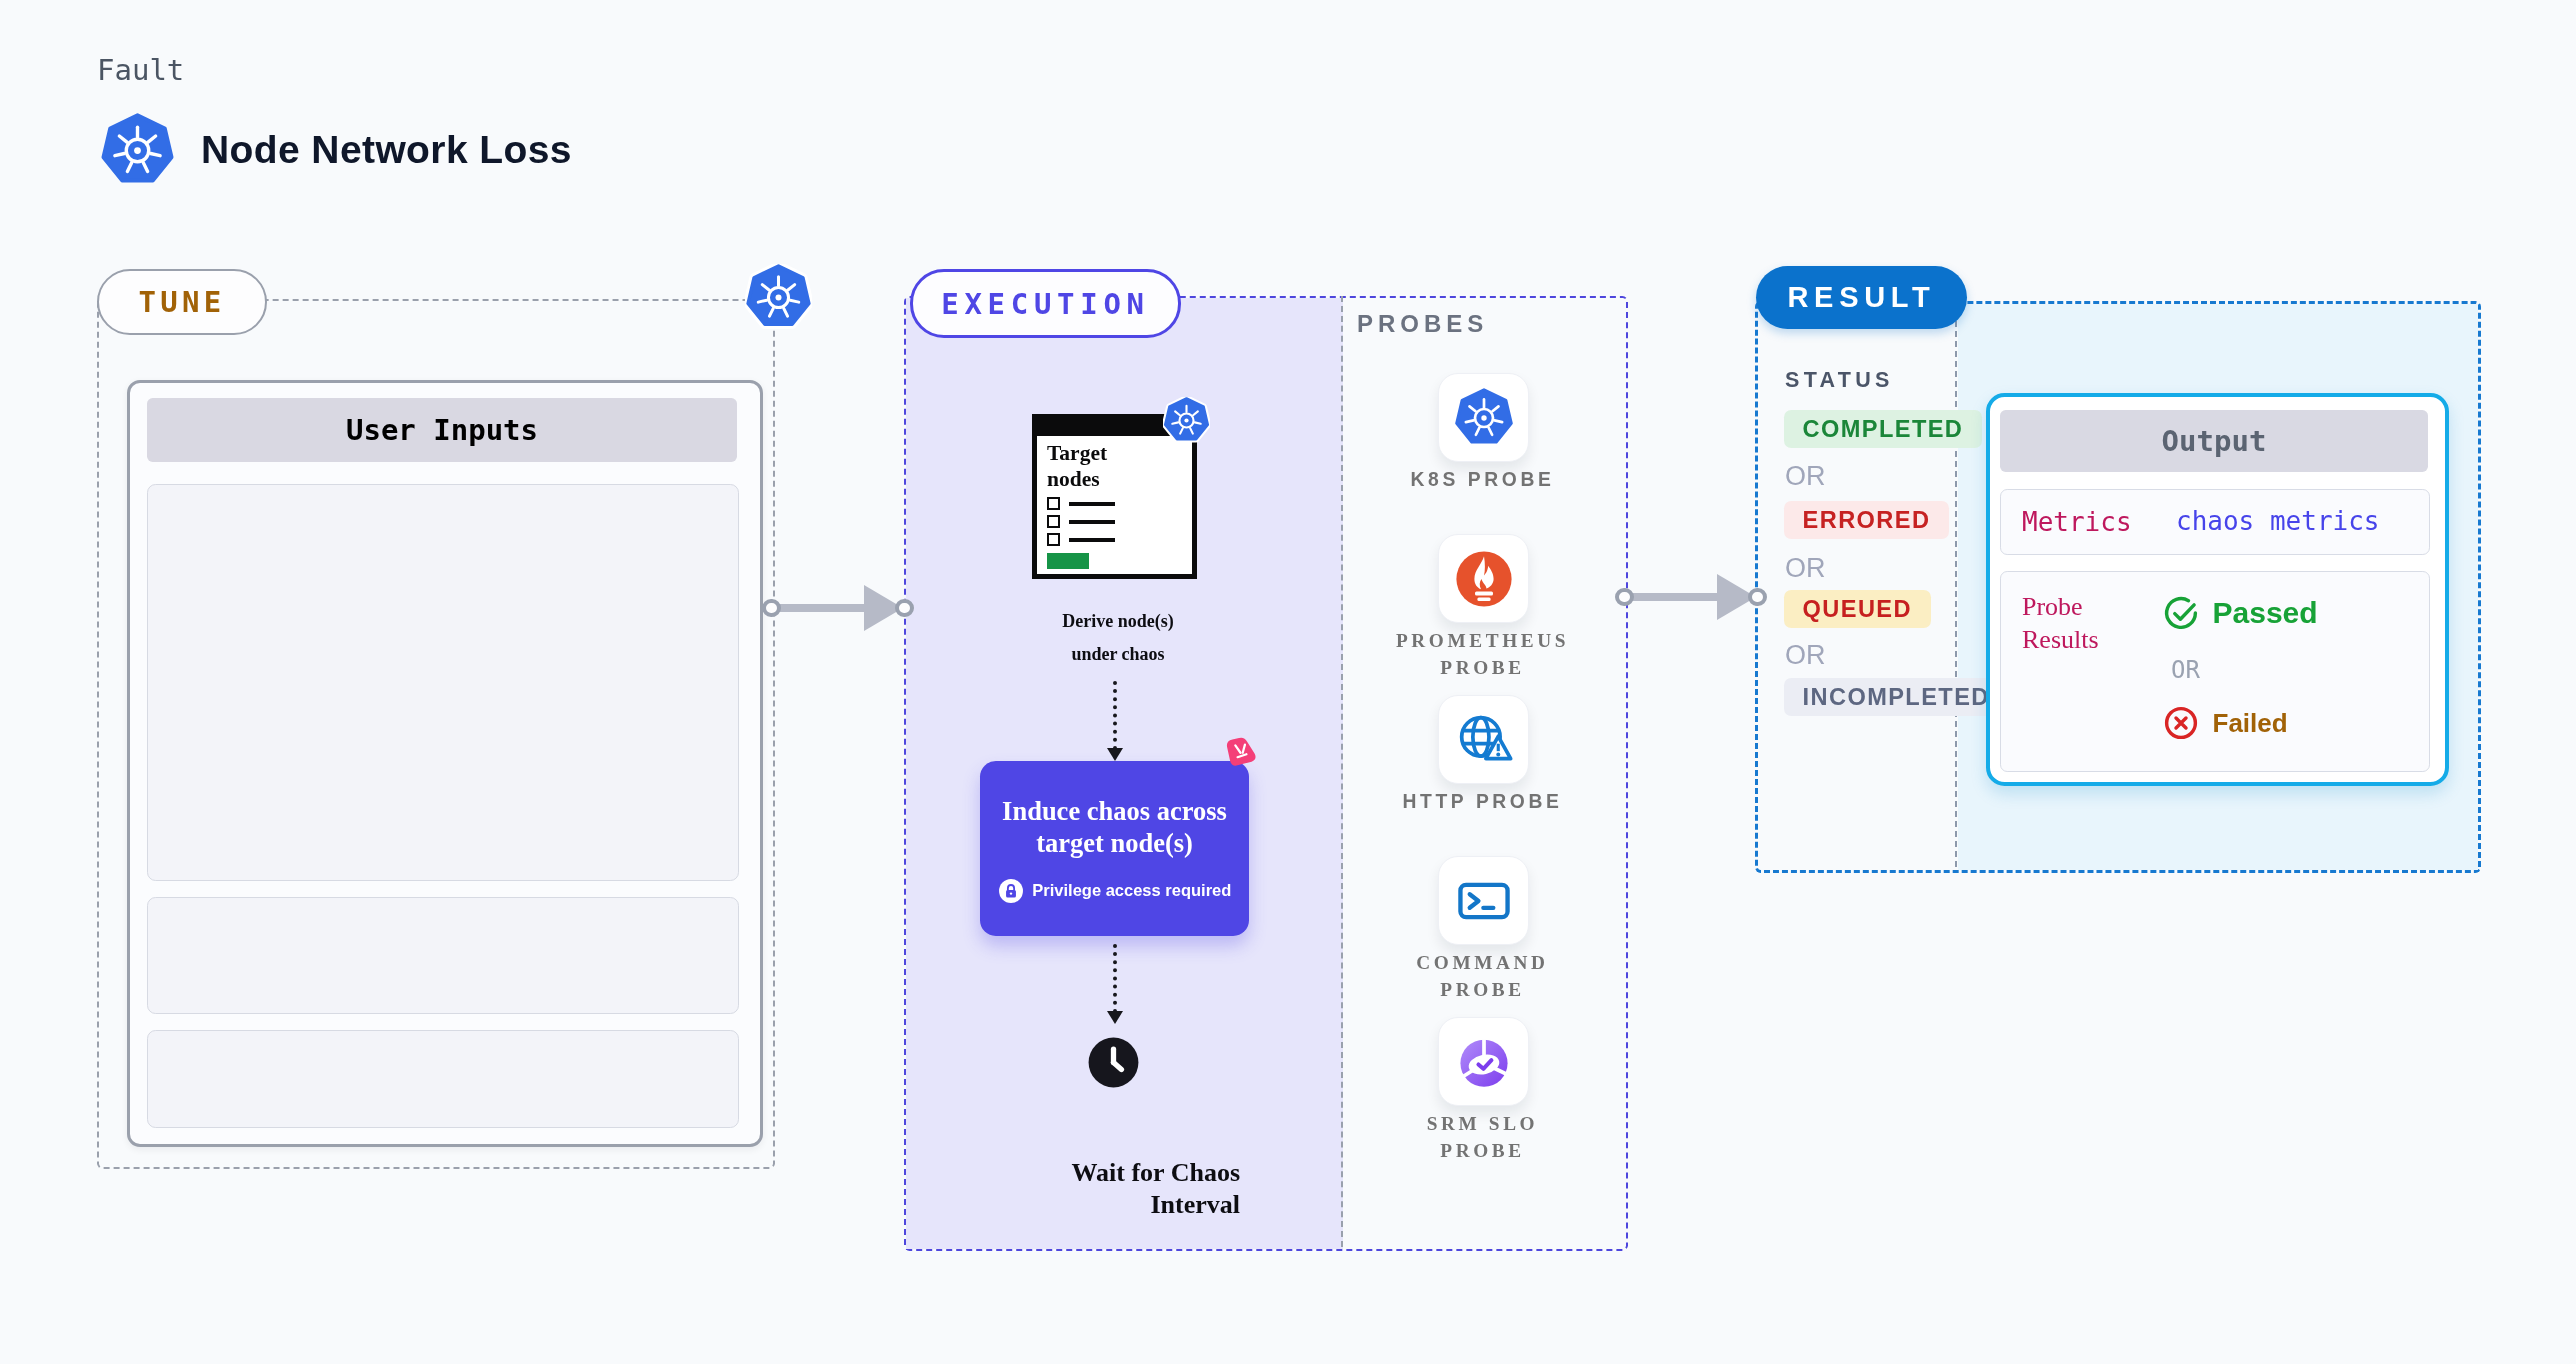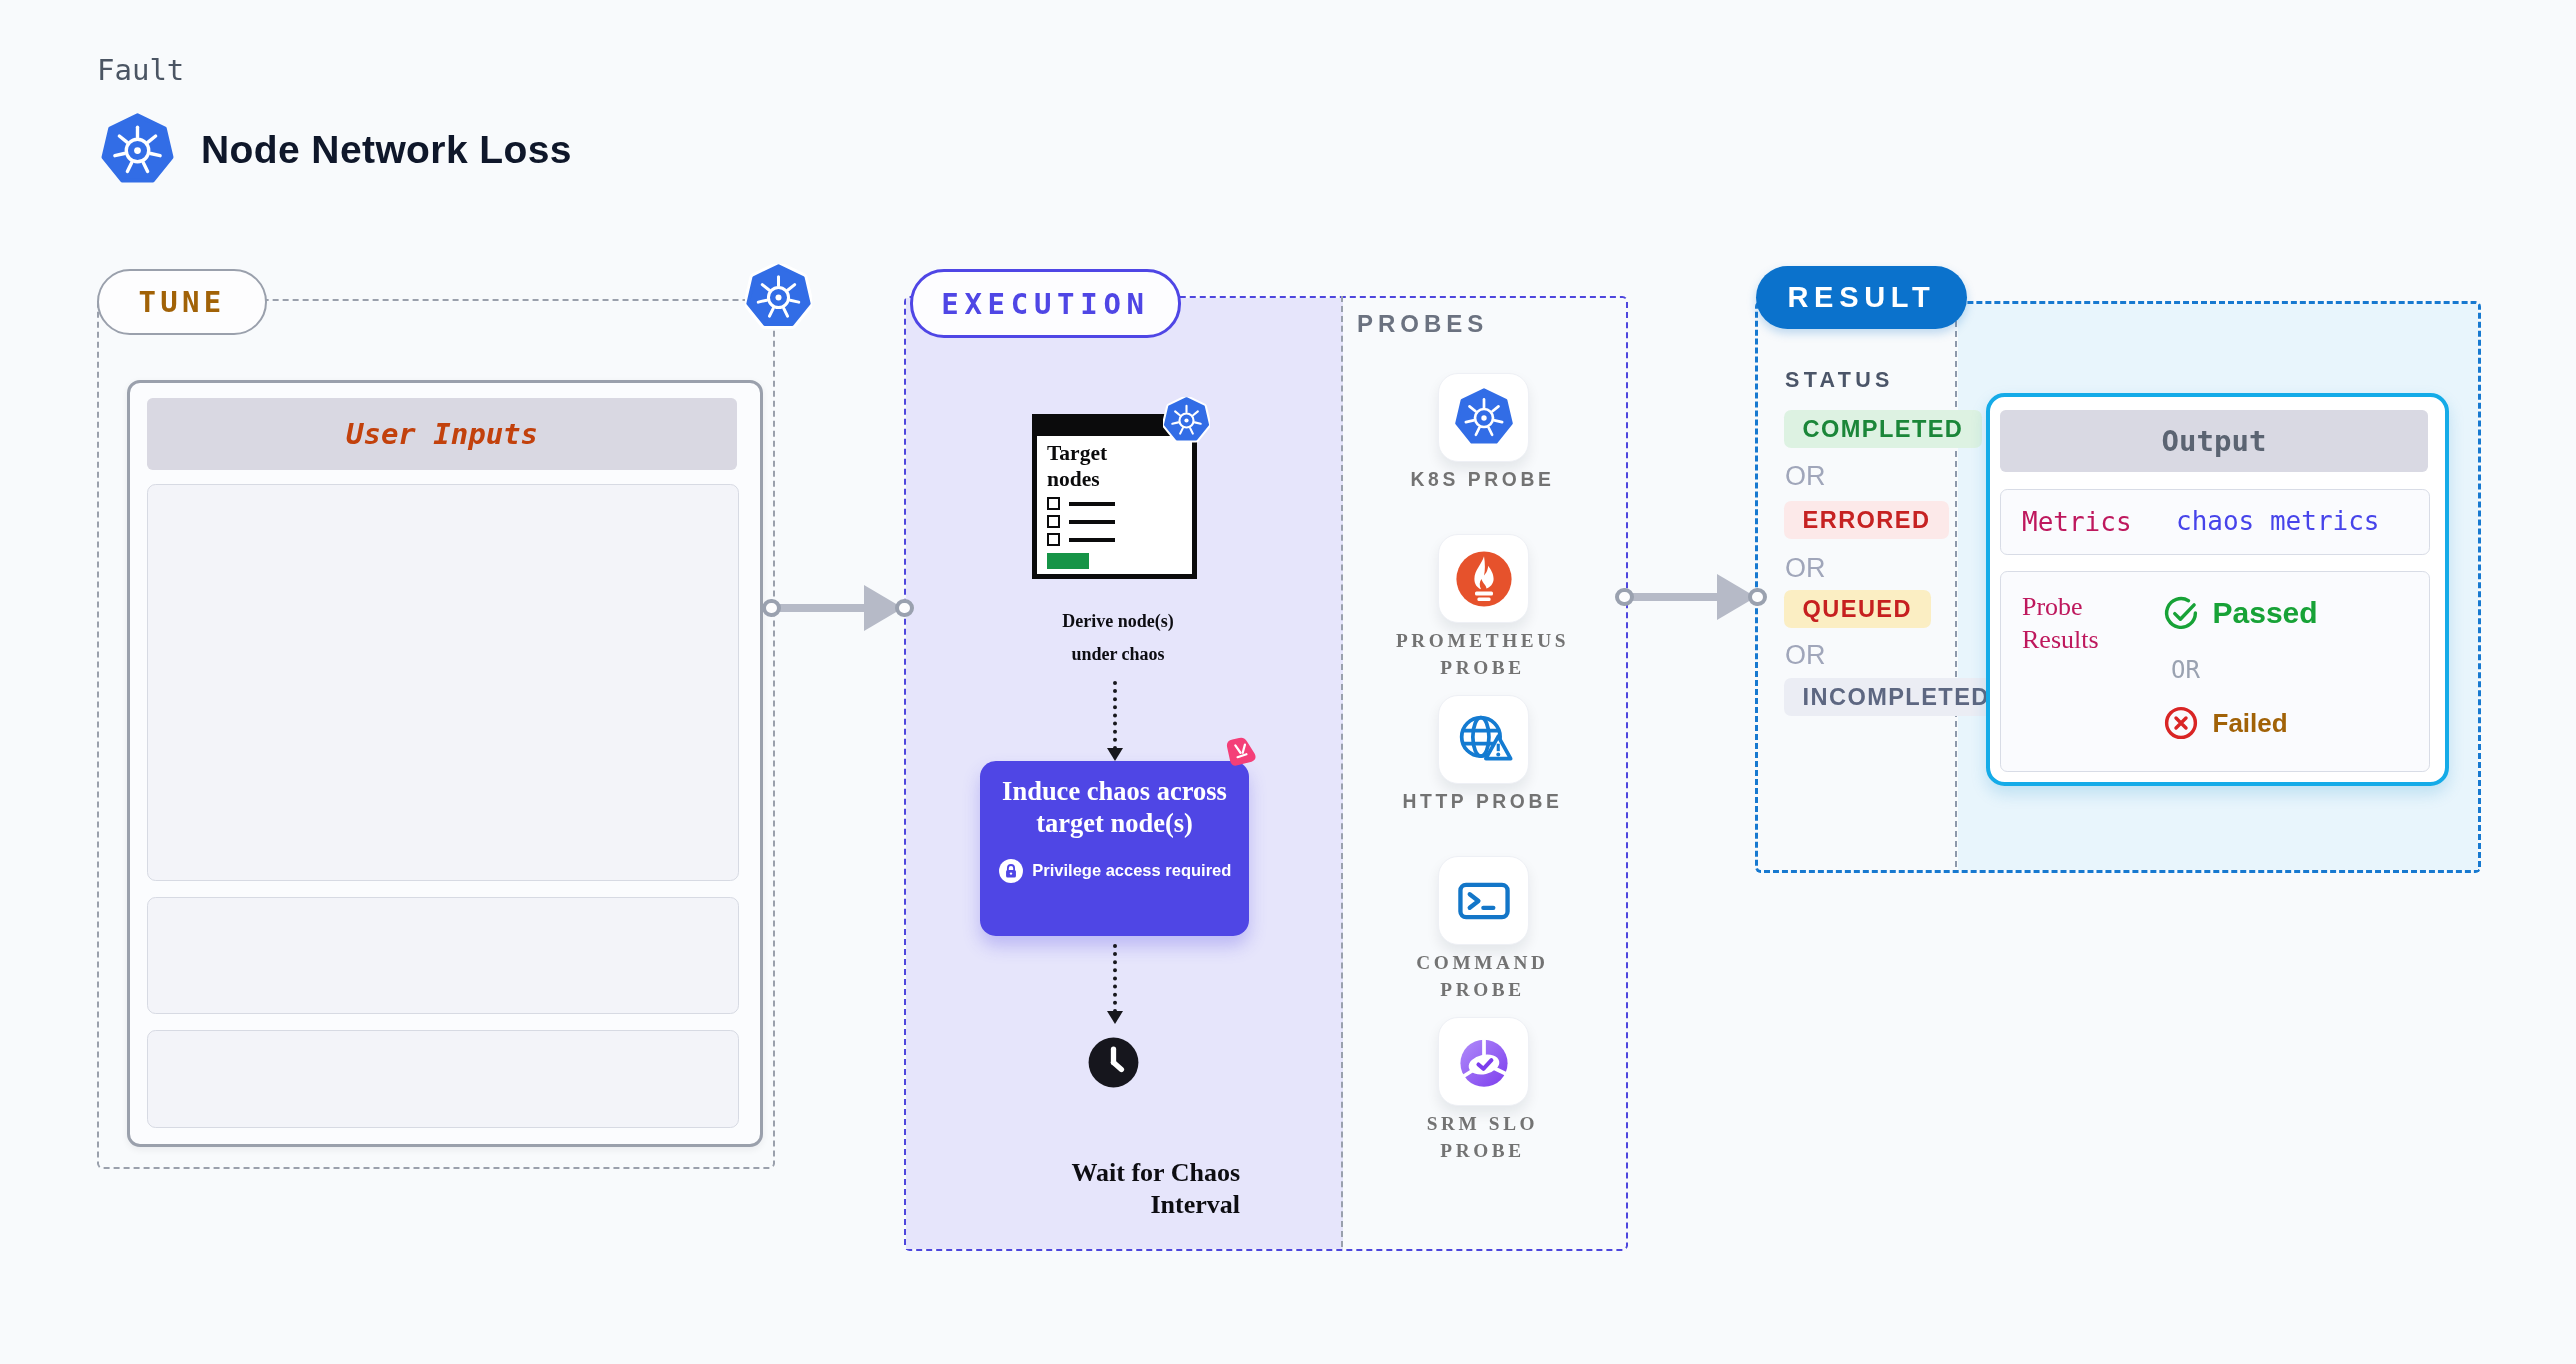--- a/index.html
+++ b/index.html
@@ -27,22 +27,22 @@
   .box-exec{left:904px;top:296px;width:720px;height:951px;border:2.9px dashed #4e46dd;border-radius:5.7px;}
   .exec-fill{left:0;top:0;bottom:0;width:437px;background:#e6e5fb;}
   .exec-divider{left:1341px;top:296px;height:951px;width:0;border-left:2.1px dashed #99a0ad;z-index:2;}
   .box-result{left:1755px;top:301px;width:720px;height:566px;border:3.6px dashed #1779d0;border-radius:5.7px;}
   .result-fill{left:200px;top:0;bottom:0;width:520px;background:#e8f5fc;}
   .result-divider{left:1955px;top:301px;height:566px;width:0;border-left:2.1px dashed #8d99ab;z-index:2;}
 
   
   .ui-card{left:127px;top:380px;width:630px;height:761px;background:#fbfcfe;border:3.6px solid #9aa0ac;
            border-radius:13px;box-shadow:0 2.9px 7.2px rgba(15,23,42,.06);z-index:3;}
-  .ui-header{left:147px;top:398px;width:590px;height:72px;background:#d9d8e2;border-radius:5.7px;z-index:4;
-             display:flex;align-items:center;justify-content:center;font-size:29px;font-weight:bold;color:#c2410c;font-style:italic;}
+  .ui-header{left:147px;top:398px;width:590px;height:64px;background:#d9d8e2;border-radius:5.7px;z-index:4;
+             display:flex;align-items:center;justify-content:center;font-size:29px;font-weight:bold;color:#000000;}
   .row-card{background:#f3f4f9;border:1.4px solid #d7dae3;border-radius:8.6px;z-index:4;}
   .row-chaos{left:147px;top:484px;width:590px;height:395px;}
   .row-runtime{left:147px;top:897px;width:590px;height:115px;}
   .row-socket{left:147px;top:1030px;width:590px;height:96px;}
   .row-label{font-size:26px;color:#1f2937;line-height:34px;}
   .group-label{font-size:19.3px;font-weight:700;letter-spacing:5px;color:#6b7280;font-family:"Liberation Sans",sans-serif;}
   .val{font-size:26px;color:#3d39e0;line-height:33px;}
   .comma{color:#6d9bf5;}
 
   
@@ -66,21 +66,21 @@
   .doc-row{display:flex;align-items:center;gap:8.6px;margin:5px 0 0 10px;}
   .doc-cb{width:13px;height:13px;border:2.5px solid #0b0b0c;box-sizing:border-box;}
   .doc-line{width:46px;height:3.6px;background:#0b0b0c;}
   .doc-green{width:42px;height:15.8px;background:#169447;margin:7.2px 0 0 10px;}
   .doc-badge{left:1163px;top:397px;z-index:5;}
 
   .derive{left:989px;top:605px;width:258px;text-align:center;font-size:18px;font-weight:800;
           line-height:33px;color:#0d0d12;z-index:4;}
   .induce{left:980px;top:761px;width:269px;height:175px;background:#4f46e5;border-radius:15.8px;z-index:4;
           box-shadow:0 10px 17px rgba(79,70,229,.28);display:flex;flex-direction:column;align-items:center;}
-  .induce-text{margin-top:14px;width:244px;text-align:center;font-size:26.5px;font-weight:600;
+  .induce-text{margin-top:34px;width:244px;text-align:center;font-size:26.5px;font-weight:600;
                line-height:32px;color:#ffffff;}
   .priv{display:flex;align-items:center;gap:8.6px;margin-top:18.6px;color:#ffffff;font-size:16.5px;font-weight:600;}
   .litmus{left:1222px;top:735px;z-index:5;}
   .clock{left:1087px;top:1036px;z-index:4;}
   .wait{left:996px;top:1157px;width:244px;text-align:right;font-size:26px;font-weight:800;
         line-height:31.5px;color:#0d0d12;z-index:4;}
 
   
   .probes-title{left:1357px;top:310px;font-size:24px;font-weight:700;letter-spacing:5px;color:#6b7280;z-index:3;}
   .probe-card{left:1438px;width:89px;height:87px;background:#ffffff;border:0.7px solid #eef0f5;border-radius:20px;

